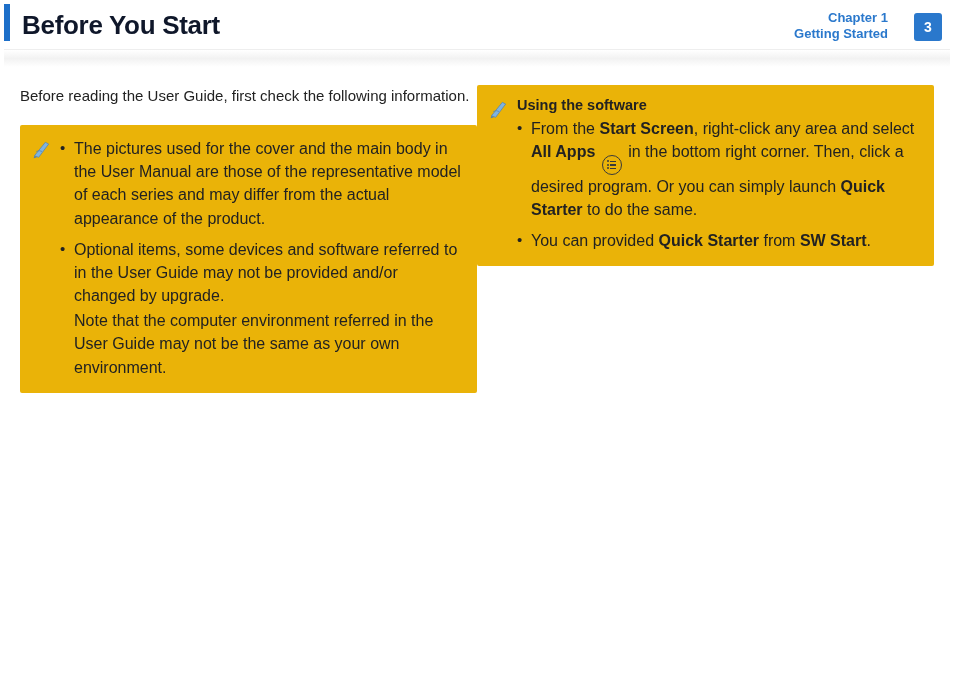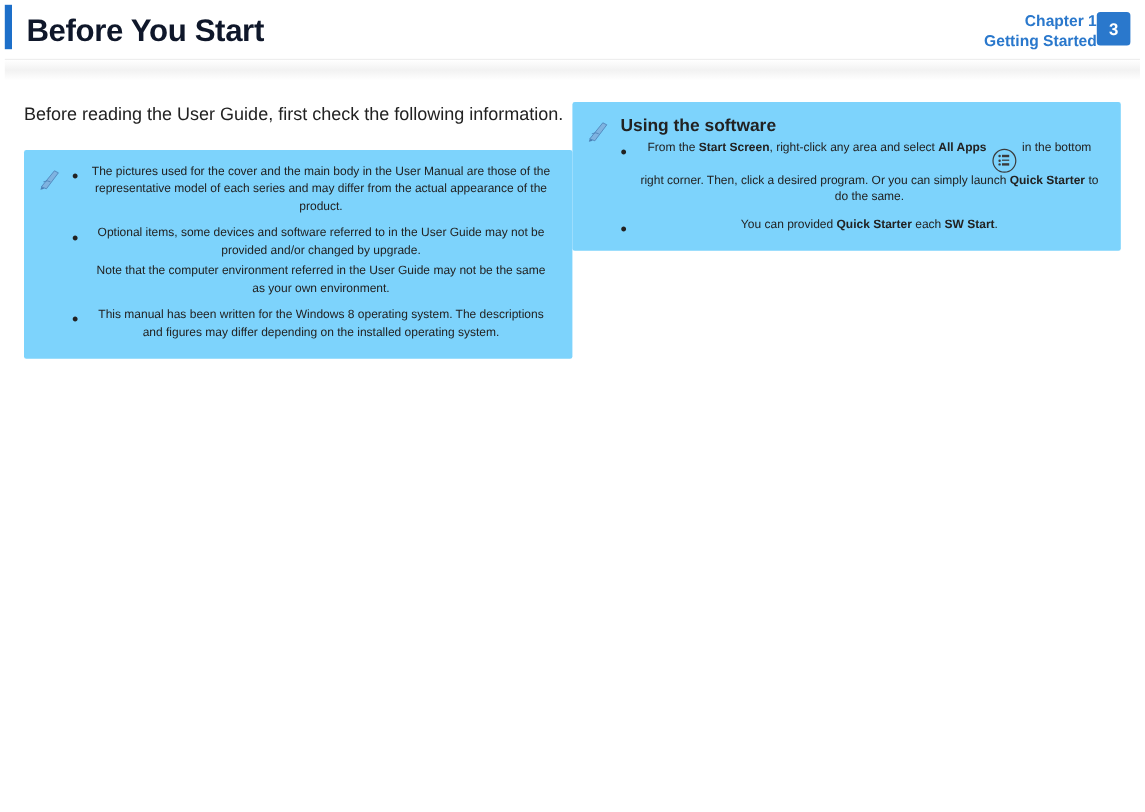--- a/index.html
+++ b/index.html
@@ -20,22 +20,22 @@
     margin: 4px 4px 0 4px;
   }
   .page-title {
     font-size: 26px;
     font-weight: 700;
     color: #0f172a;
     letter-spacing: -0.3px;
   }
   .chapter-block {
     display: flex;
-    align-items: flex-start;
-    gap: 0;
+    align-items: flex-end;
+    gap: 26px;
     padding-right: 8px;
   }
   .chapter-text {
     text-align: right;
     font-size: 13px;
     font-weight: 700;
     color: #2a78cc;
     line-height: 1.2;
   }
   .page-num {
@@ -61,21 +61,21 @@
     padding: 18px 20px 0 20px;
   }
   .col { flex: 1 1 50%; min-width: 0; }
   .intro {
     font-size: 15px;
     color: #222;
     line-height: 1.45;
     margin-bottom: 18px;
   }
   .note-box {
-    background: #7dd3fc;
+    background: #eab308;
     border-radius: 2px;
     padding: 12px 16px 14px 12px;
     display: flex;
     gap: 8px;
   }
   .note-icon {
     width: 20px;
     height: 20px;
     flex: 0 0 20px;
     margin-top: 2px;
@@ -88,25 +88,24 @@
     color: #222;
     margin-bottom: 4px;
   }
   ul.bullets {
     list-style: none;
     padding-left: 0;
   }
   ul.bullets > li {
     position: relative;
     padding-left: 14px;
-    font-size: 10px;
+    font-size: 16px;
     line-height: 1.45;
     color: #222;
     margin-bottom: 8px;
-    text-align: center;
   }
   ul.bullets > li:last-child { margin-bottom: 0; }
   ul.bullets > li::before {
     content: "•";
     position: absolute;
     left: 0;
     top: 0;
     color: #222;
     font-size: 15px;
     line-height: 1.45;
@@ -169,21 +168,20 @@
           <path d="M5 15 Q9 13 12 15" stroke="#4a7fb5" stroke-width="0.8" fill="none"></path>
         </svg>
       </div>
       <div class="note-body">
         <ul class="bullets">
           <li>The pictures used for the cover and the main body in the User Manual are those of the representative model of each series and may differ from the actual appearance of the product.</li>
           <li>
             <span>Optional items, some devices and software referred to in the User Guide may not be provided and/or changed by upgrade.</span>
             <span class="subnote">Note that the computer environment referred in the User Guide may not be the same as your own environment.</span>
           </li>
-          <li>This manual has been written for the Windows 8 operating system. The descriptions and figures may differ depending on the installed operating system.</li>
         </ul>
       </div>
     </div>
   </div>
 
   <div class="col">
     <div class="note-box">
       <div class="note-icon">
         <svg viewBox="0 0 24 24">
           <path d="M3 20 L16 4 L20 6 L8 22 Z" fill="#7fb3e0" stroke="#4a7fb5" stroke-width="0.8"></path>
@@ -207,20 +205,20 @@
                     <span class="bar"></span>
                   </span>
                 <span class="row">
                     <span class="dot"></span>
                     <span class="bar"></span>
                   </span>
               </span>
             </span><span> in the bottom right corner. Then, click a desired program. Or you can simply launch </span><span class="bold">Quick Starter</span><span> to do the same.</span>
           </li>
           <li>
-            <span>You can provided </span><span class="bold">Quick Starter</span><span> each </span><span class="bold">SW Start</span><span>.</span>
+            <span>You can provided </span><span class="bold">Quick Starter</span><span> from </span><span class="bold">SW Start</span><span>.</span>
           </li>
         </ul>
       </div>
     </div>
   </div>
 
 </div>
 
 </body></html>

